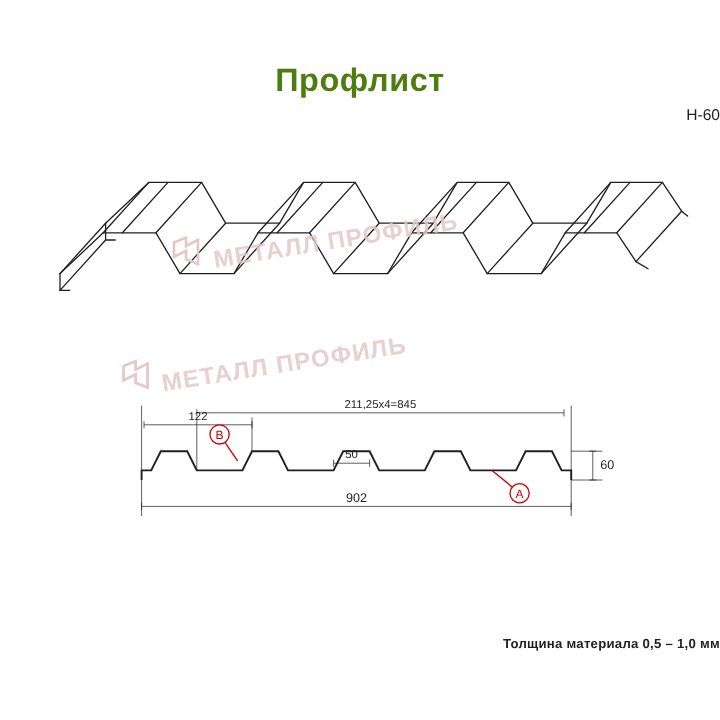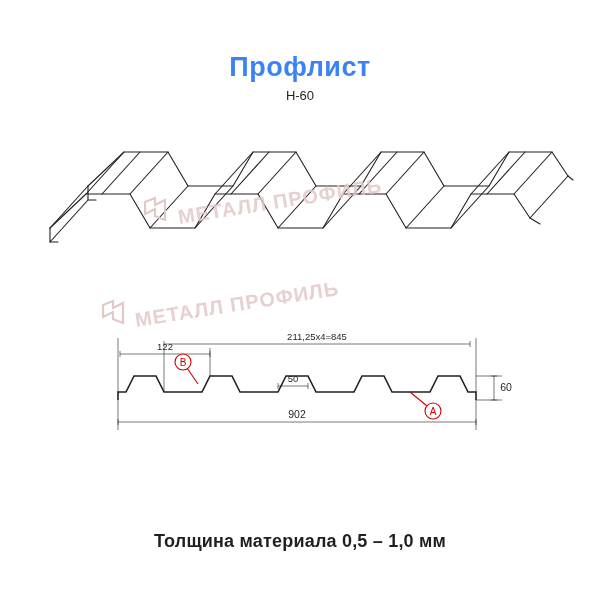--- a/index.html
+++ b/index.html
@@ -22,38 +22,38 @@
   }
   .title {
     position: absolute;
     top: 52px;
     left: 0;
     width: 600px;
     text-align: center;
     font-size: 27px;
     font-weight: bold;
     letter-spacing: 0.5px;
-    color: #3b82f6;
+    color: #4d7c0f;
   }
   .subtitle {
     position: absolute;
     top: 88px;
     left: 0;
     width: 600px;
-    text-align: center;
+    text-align: right;
     font-size: 13px;
     color: #231f20;
   }
   .footer-note {
     position: absolute;
     top: 531px;
     left: 0;
     width: 600px;
-    text-align: center;
-    font-size: 18px;
+    text-align: right;
+    font-size: 11px;
     font-weight: bold;
     color: #231f20;
     letter-spacing: 0.2px;
   }
   .art-3d {
     position: absolute;
     top: 128px;
     left: 28px;
     width: 545px;
     height: 135px;

